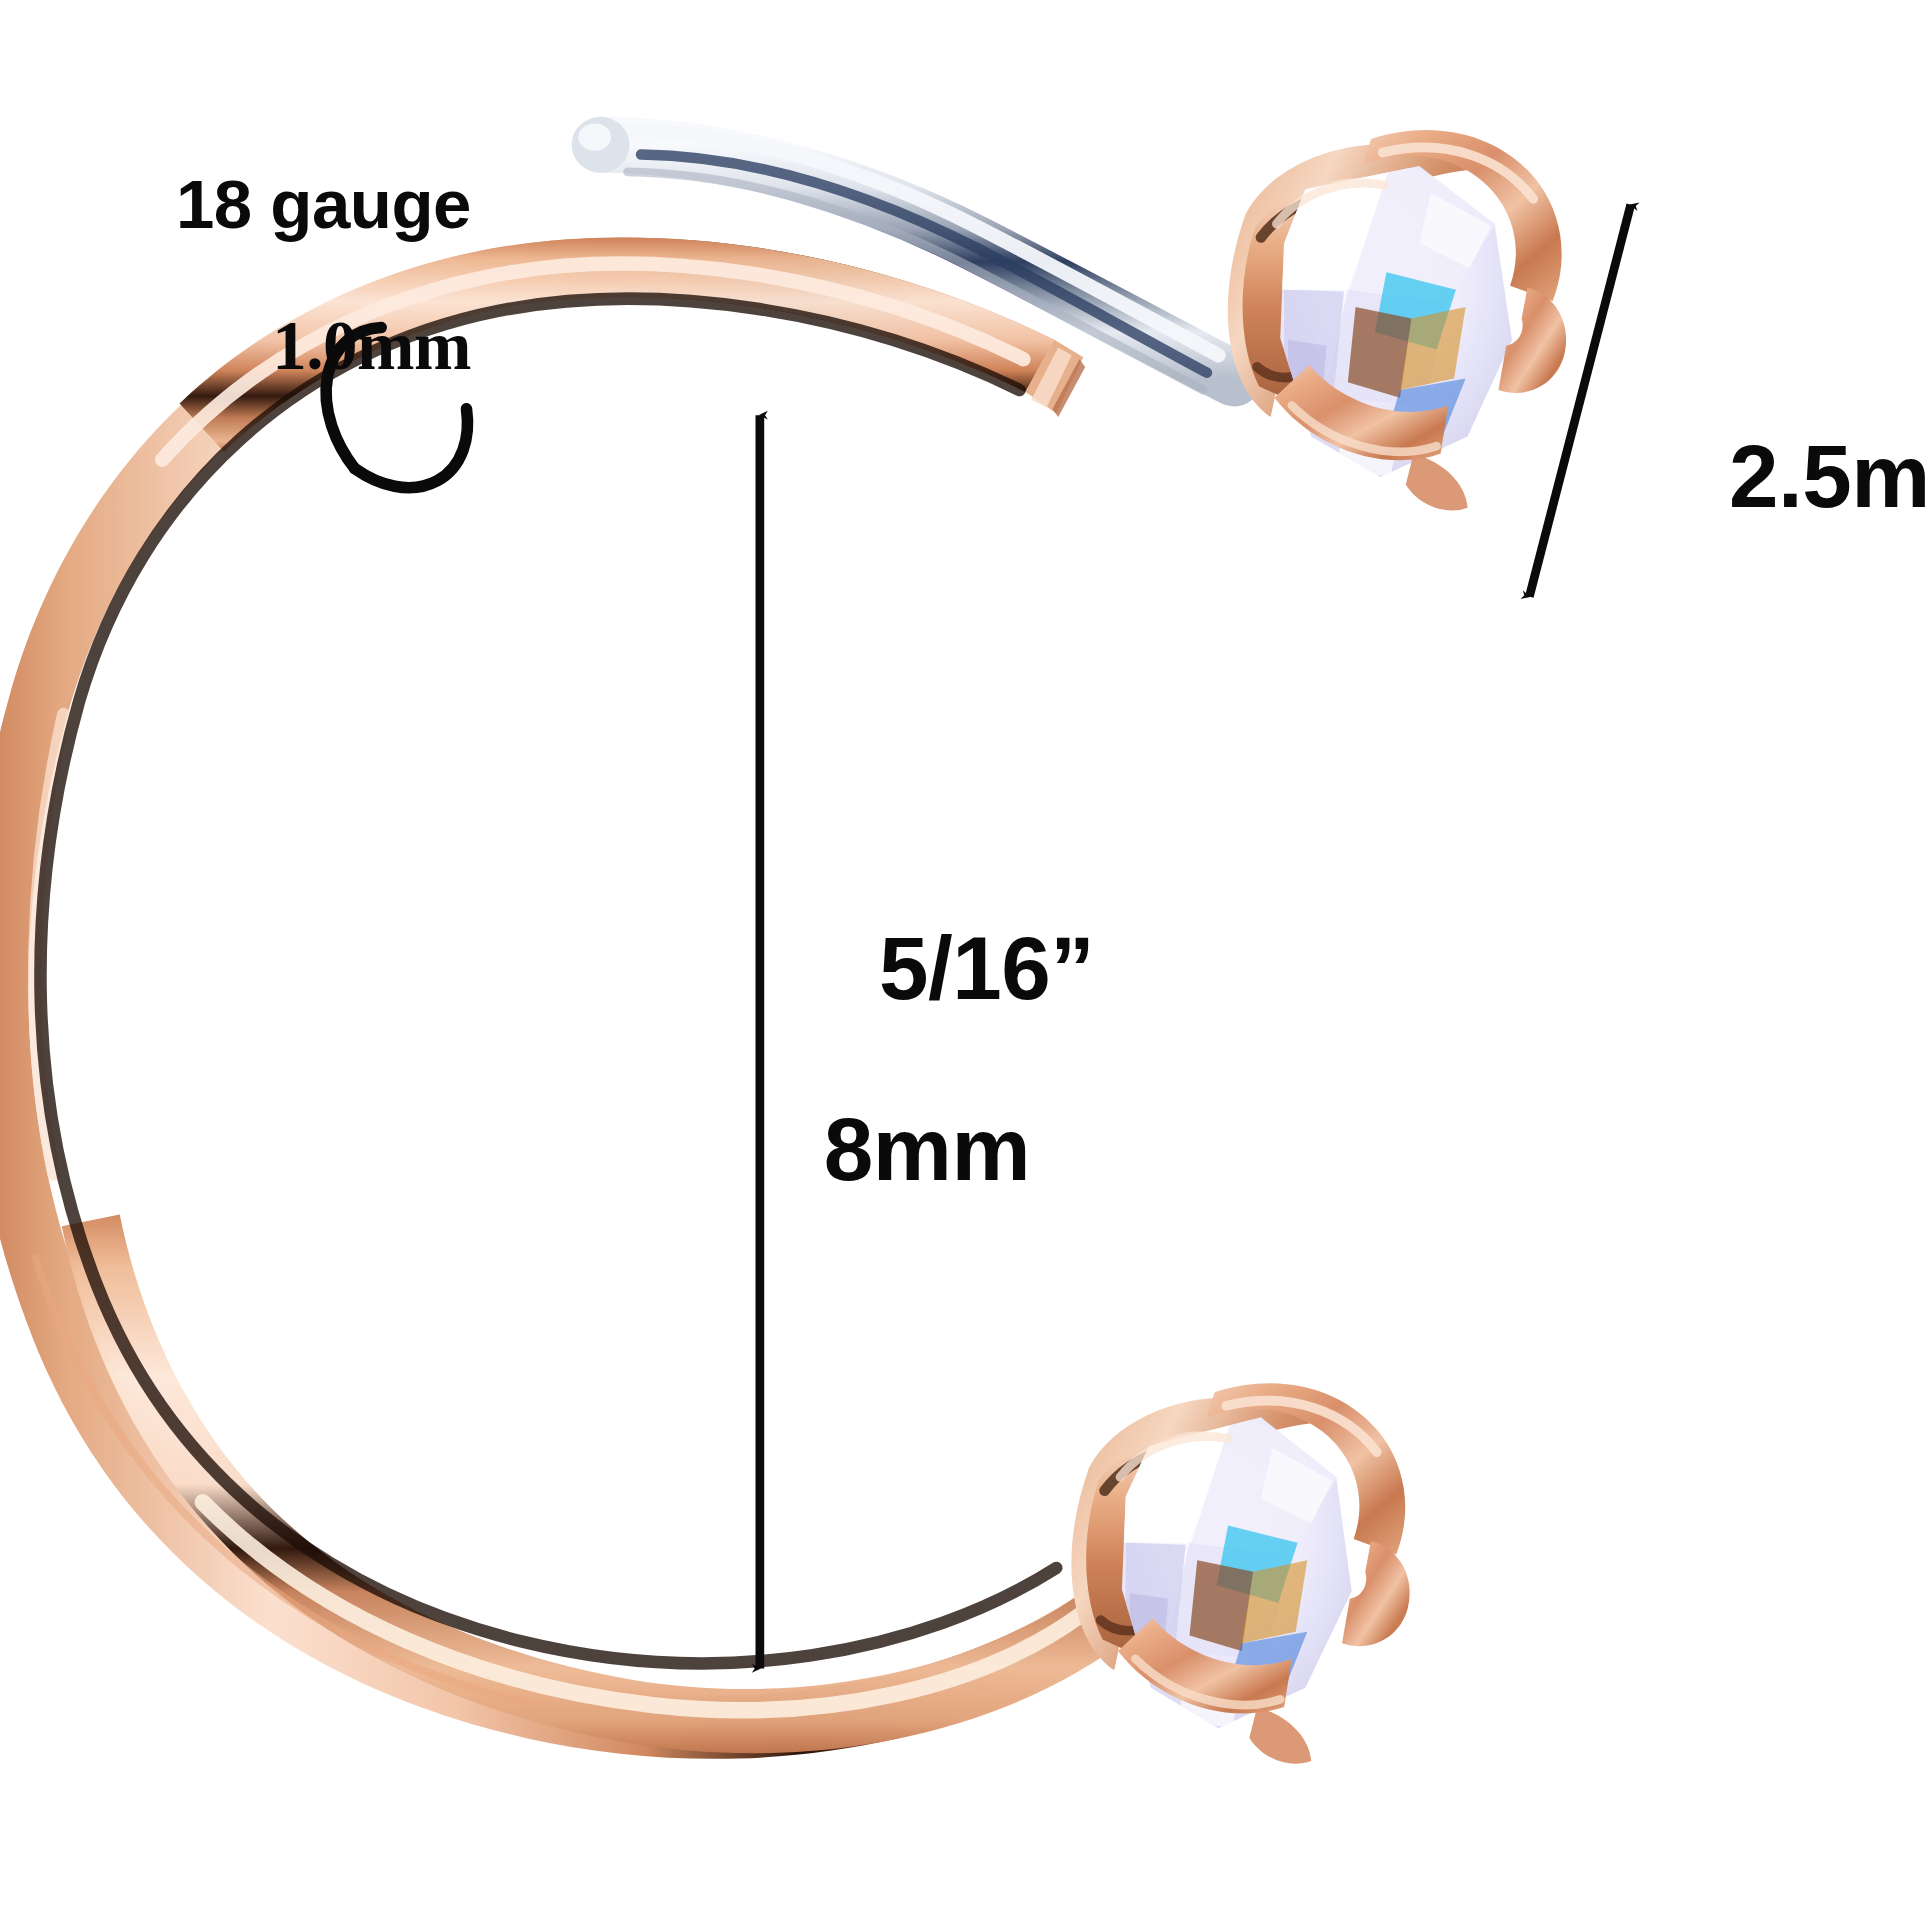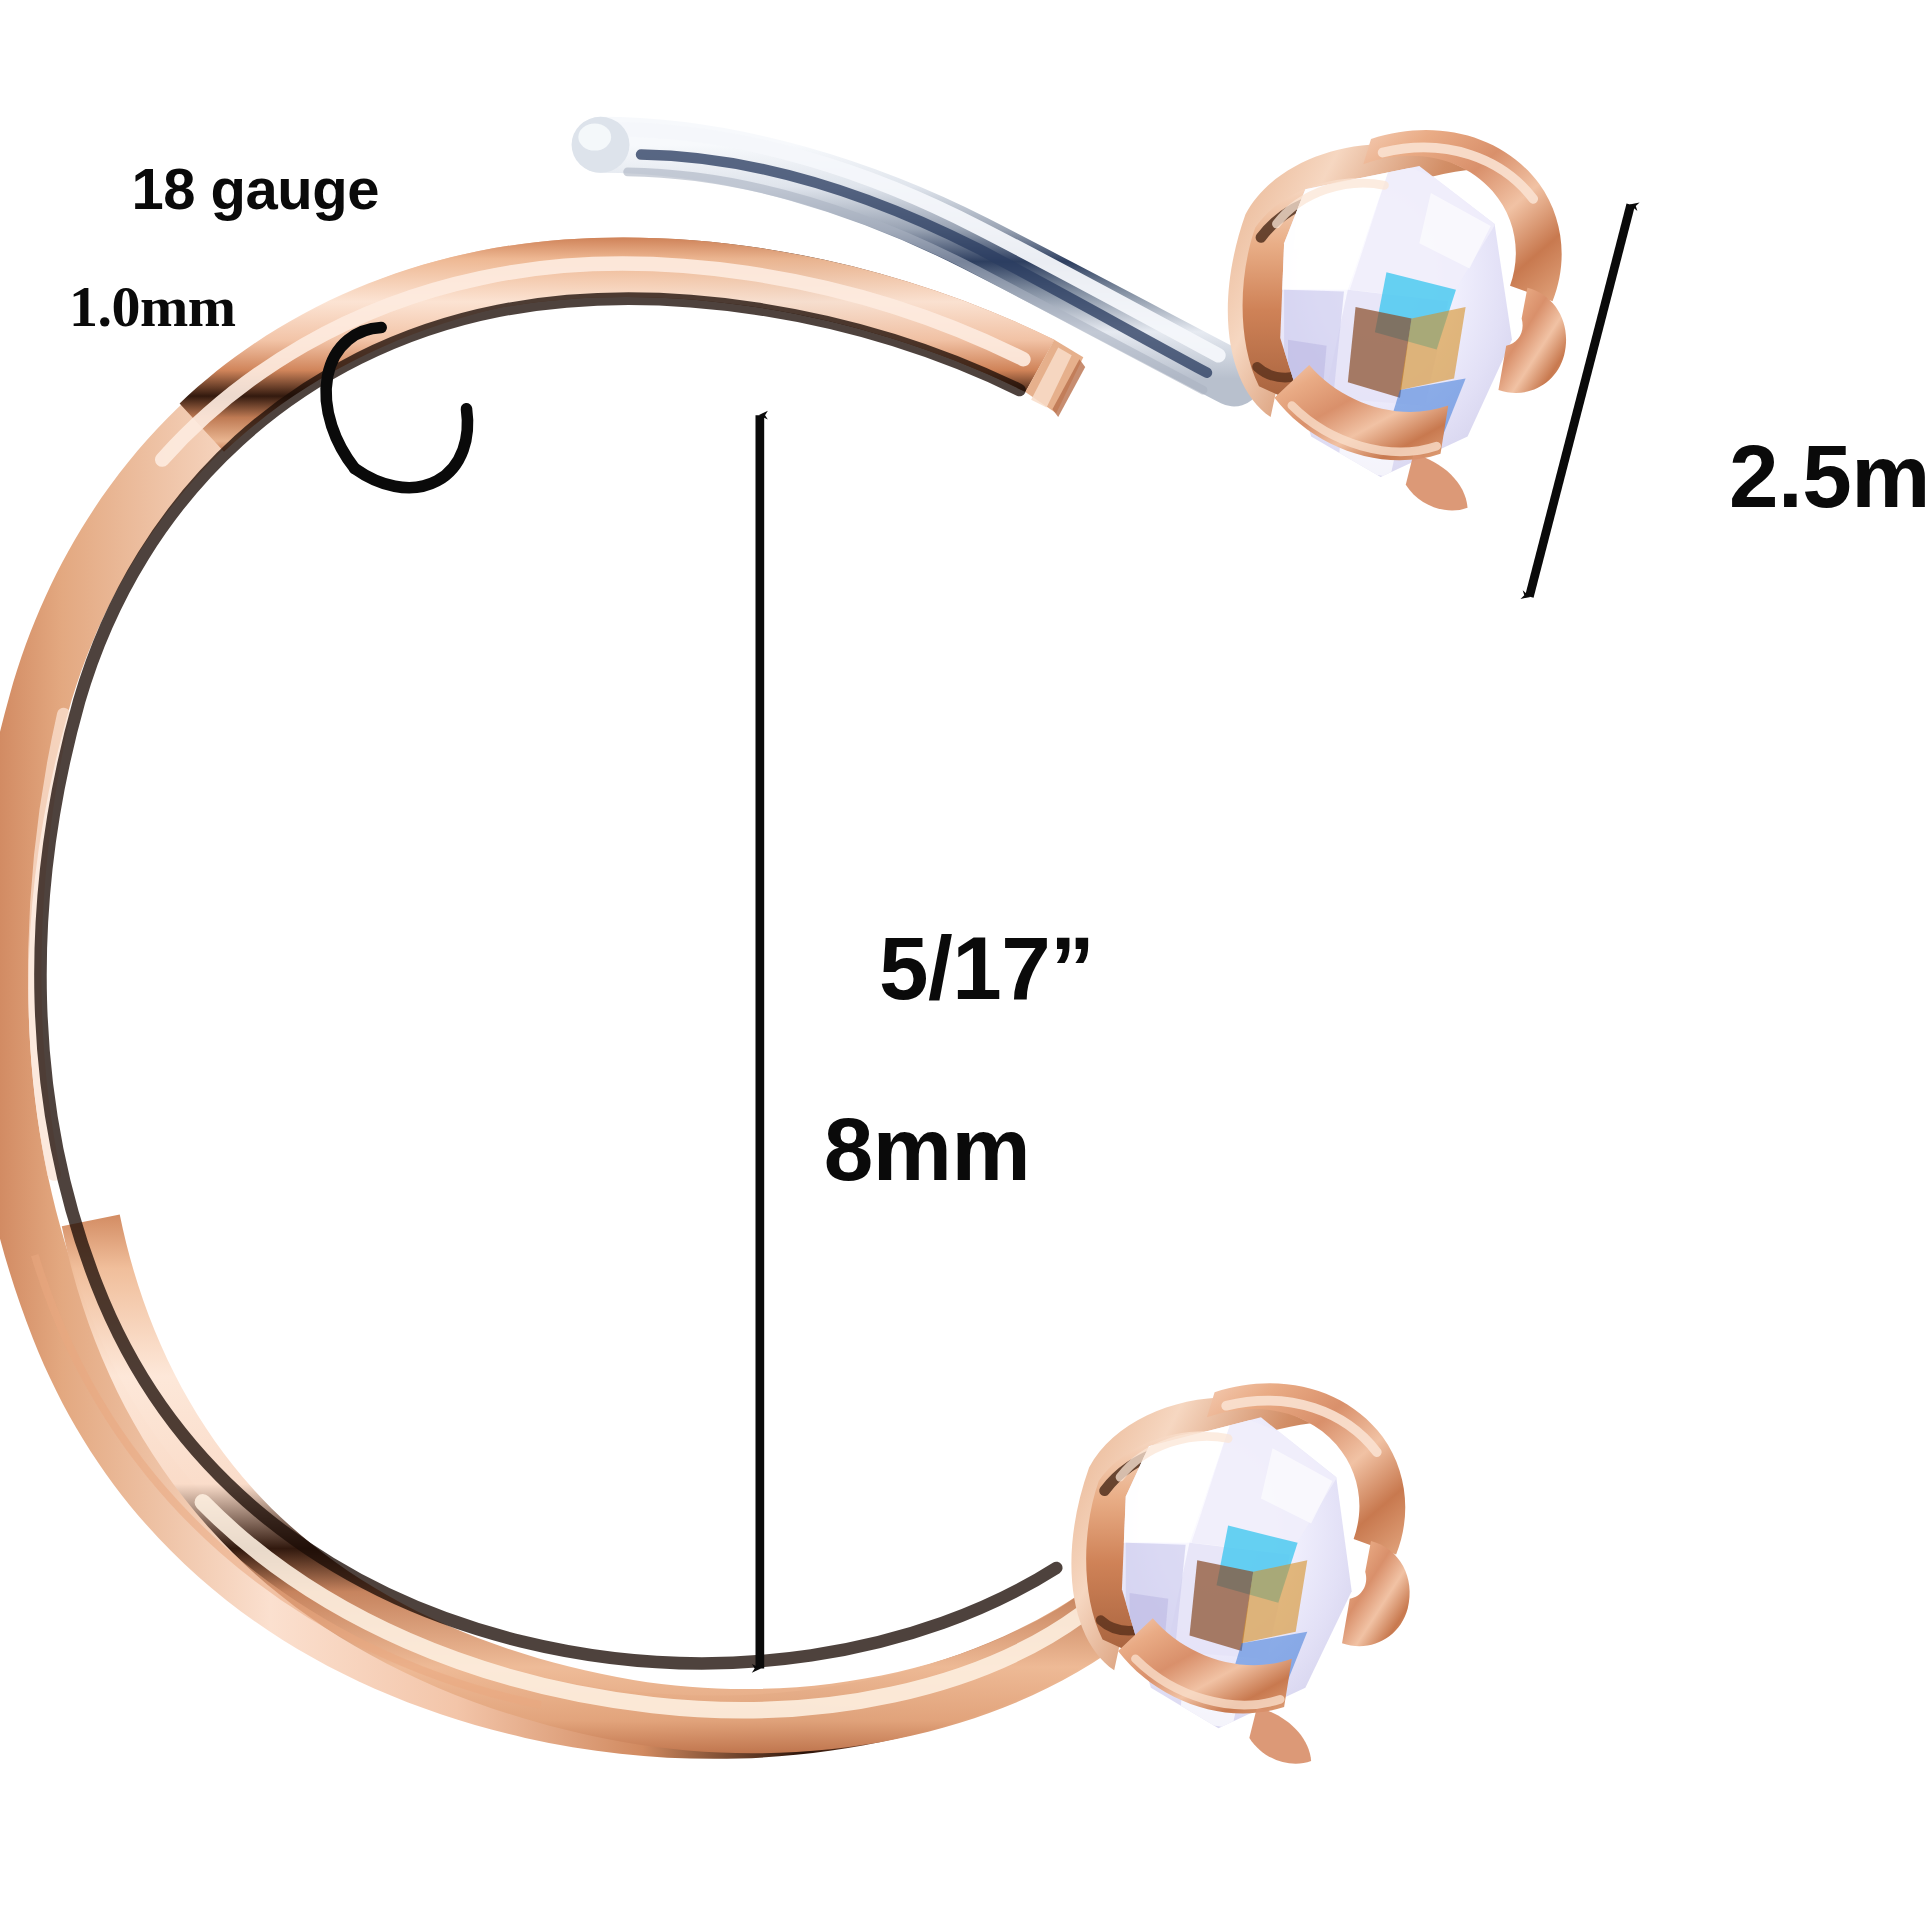--- a/index.html
+++ b/index.html
@@ -17,23 +17,23 @@
   .dim-label{
     position:absolute;
     font-family:"Liberation Sans", sans-serif;
     font-weight:700;
     color:#0a0a0a;
     line-height:1.02;
     white-space:pre;
     letter-spacing:-0.5px;
   }
   #label-gauge{
-    left:69px; top:100px;
-    font-size:58px;
-    text-align:left;
+    left:85px; top:100px;
+    font-size:69px;
+    text-align:right;
     width:386px;
   }
   #label-gauge .l2{ display:block;font-family:Liberation Serif, serif; }
   #label-diameter{
     left:782px; top:832px;
     font-size:89px;
     text-align:center;
     width:290px;
   }
   #label-diameter .l2{ display:block; }
@@ -360,21 +360,21 @@
     </g>
 
   </svg>
 
   <div class="dim-label" id="label-gauge">
     <span>18 gauge</span>
     <span class="l2">1.0mm</span>
   </div>
 
   <div class="dim-label" id="label-diameter">
-    <span>5/17”</span>
+    <span>5/16”</span>
     <span class="l2">8mm</span>
   </div>
 
   <div class="dim-label" id="label-stone">
     <span>2.5mm</span>
   </div>
 
 </div>
 
 

